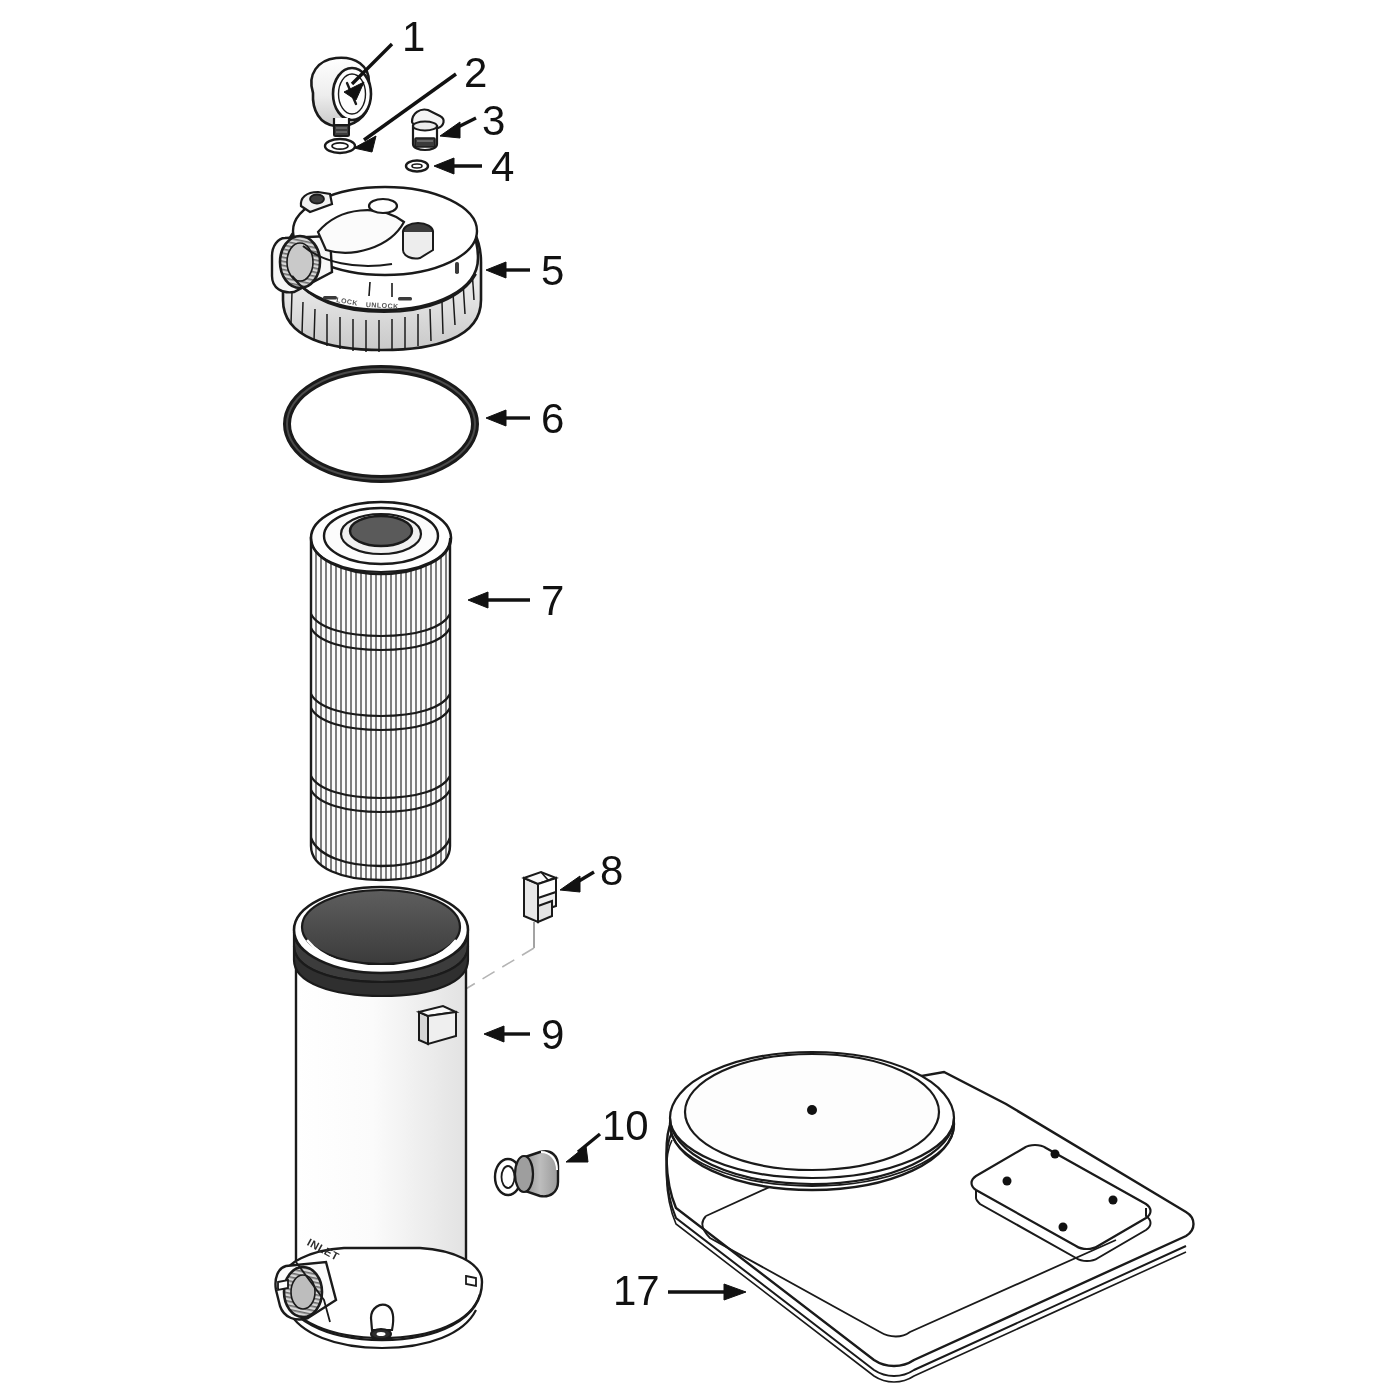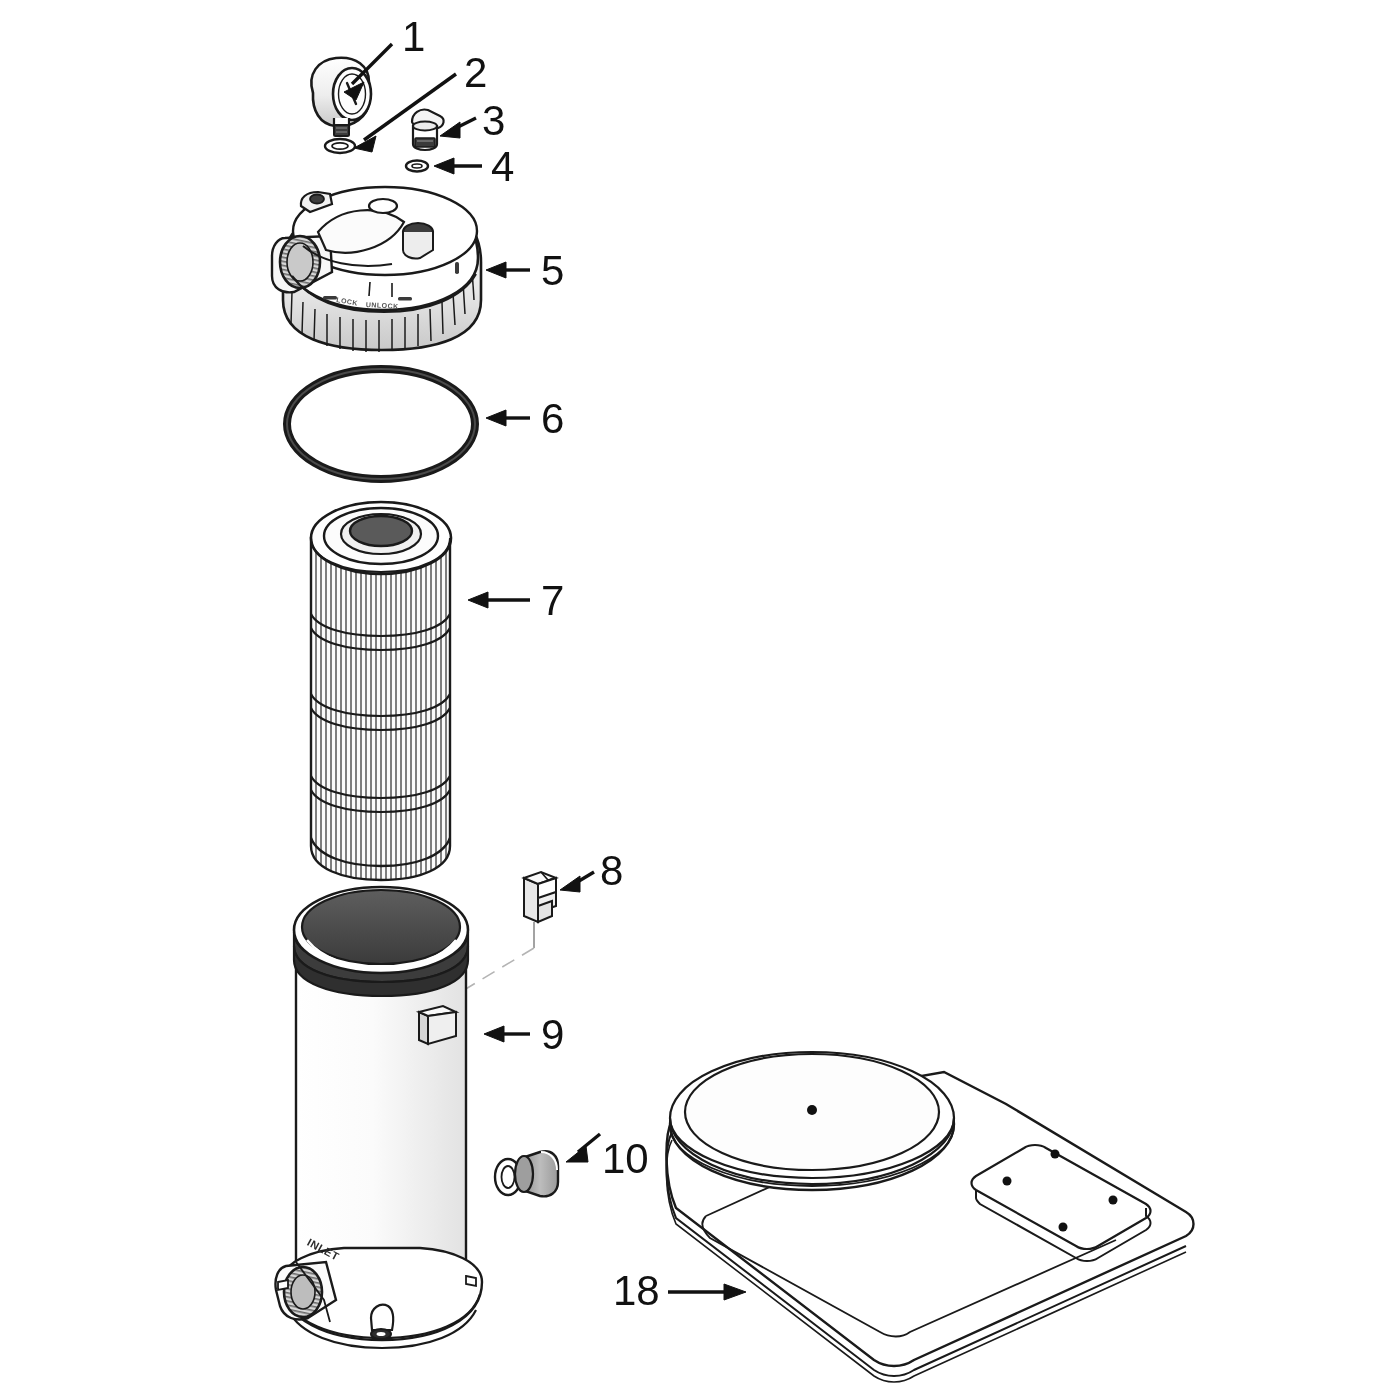--- a/index.html
+++ b/index.html
@@ -311,20 +311,20 @@
 
   <div class="callout" style="left:402px; top:16px;">1</div>
   <div class="callout" style="left:464px; top:52px;">2</div>
   <div class="callout" style="left:482px; top:100px;">3</div>
   <div class="callout" style="left:491px; top:146px;">4</div>
   <div class="callout" style="left:541px; top:250px;">5</div>
   <div class="callout" style="left:541px; top:398px;">6</div>
   <div class="callout" style="left:541px; top:580px;">7</div>
   <div class="callout" style="left:600px; top:850px;">8</div>
   <div class="callout" style="left:541px; top:1014px;">9</div>
-  <div class="callout" style="left:602px; top:1105px;margin-top:33px;">10</div>
-  <div class="callout" style="left:613px; top:1270px;">18</div>
+  <div class="callout" style="left:602px; top:1105px;">10</div>
+  <div class="callout" style="left:613px; top:1270px;">17</div>
 
   <div class="tiny-label" style="left:311px; top:1236px; transform:rotate(28deg); transform-origin:left top;">INLET</div>
   <div class="tiny-label" style="left:337px; top:296px; font-size:7px; color:#555; transform:rotate(10deg); transform-origin:left top;">LOCK</div>
   <div class="tiny-label" style="left:366px; top:301px; font-size:7px; color:#555; transform:rotate(3deg); transform-origin:left top;">UNLOCK</div>
 
 </div>
 
 </body></html>

